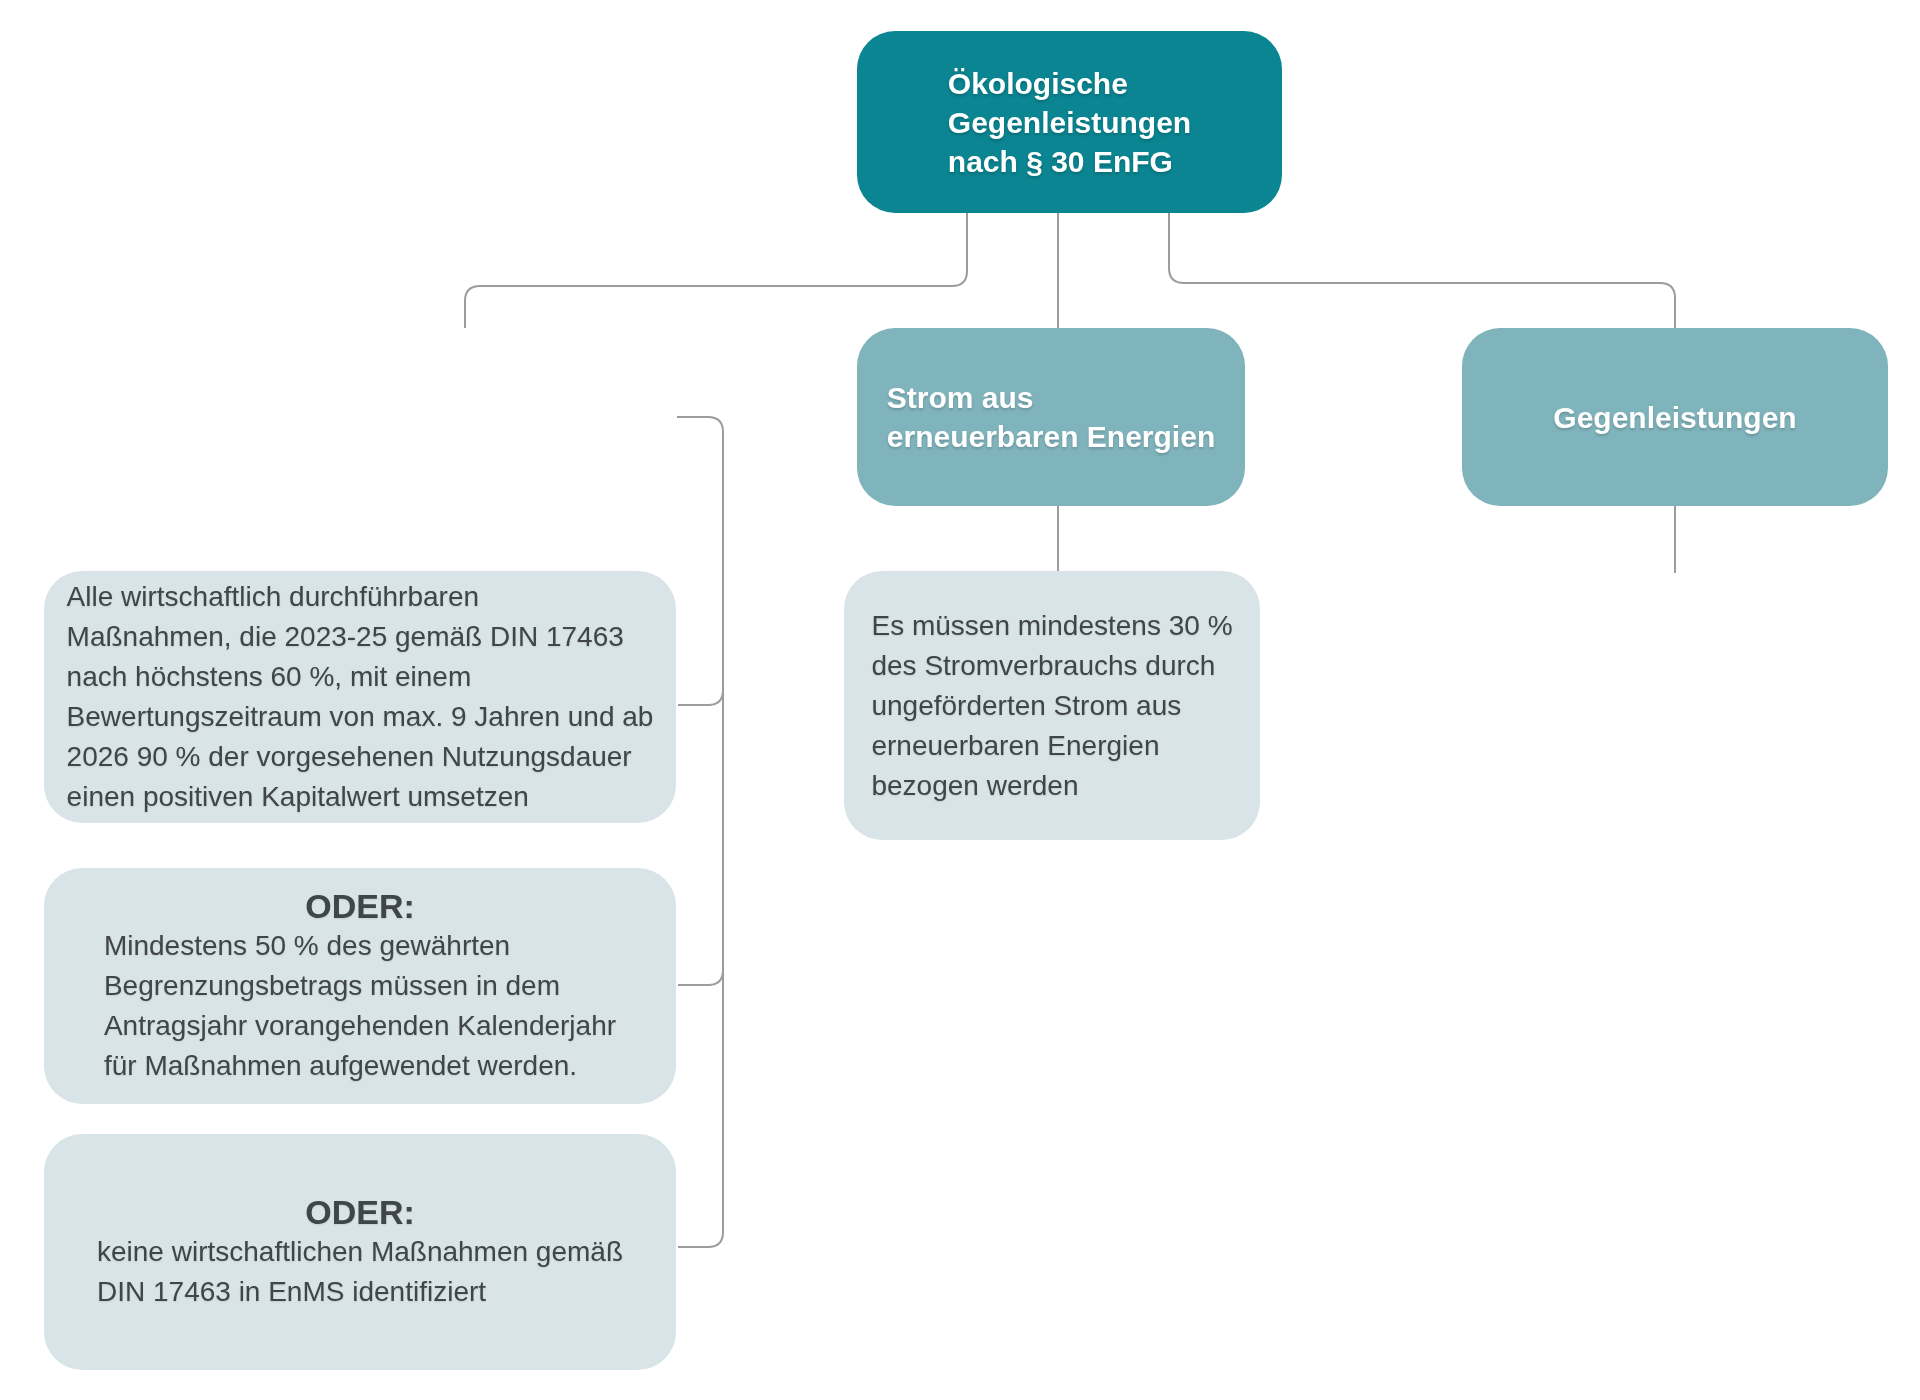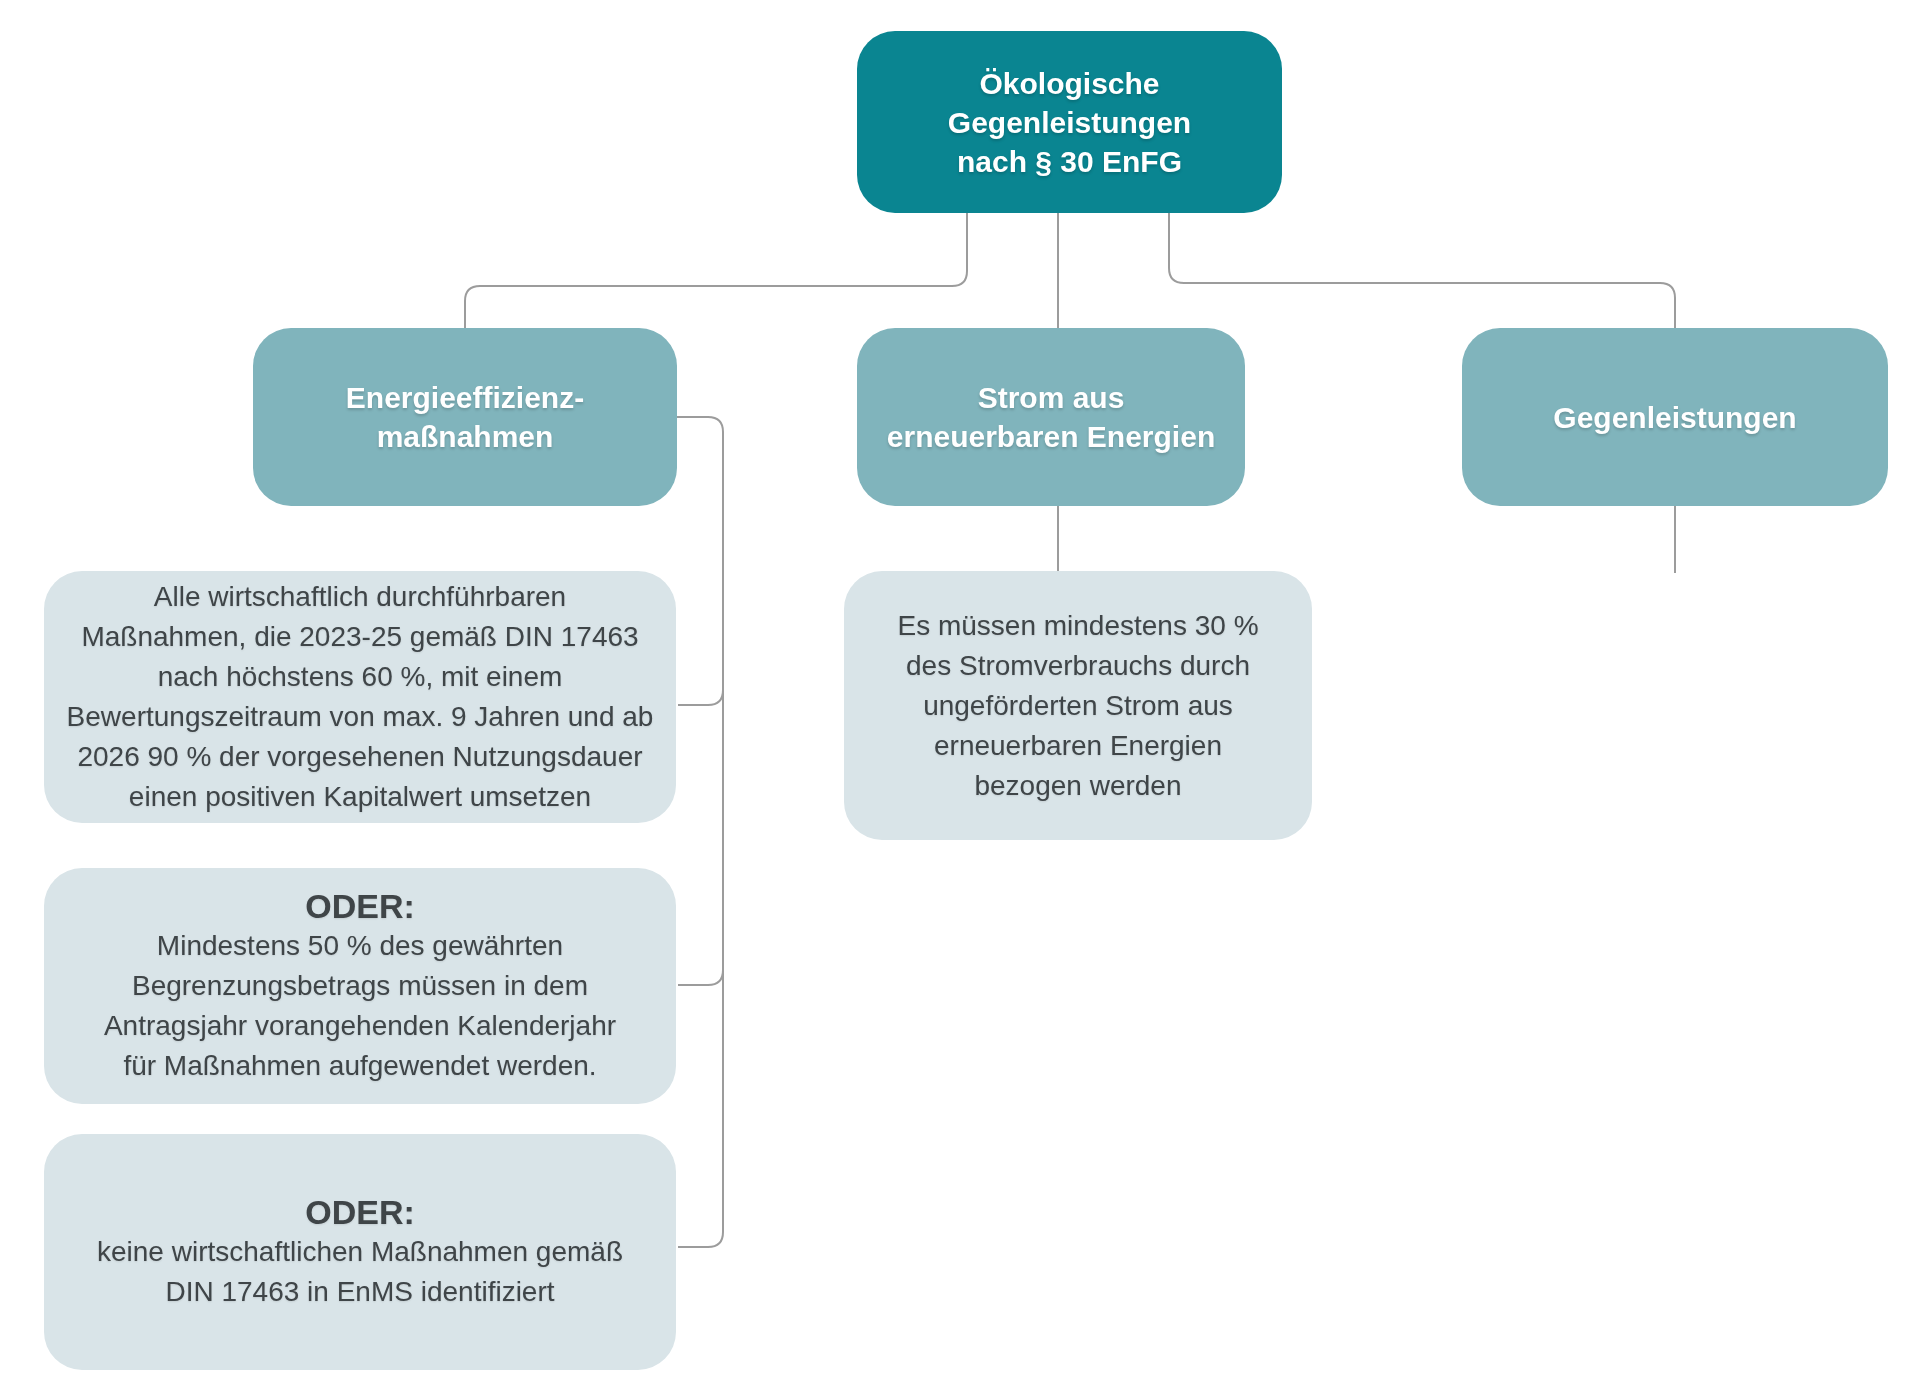--- a/index.html
+++ b/index.html
@@ -28,21 +28,21 @@
     stroke: #9c9c9c;
     stroke-width: 2;
   }
   .node {
     position: absolute;
     border-radius: 38px;
     display: flex;
     flex-direction: column;
     align-items: center;
     justify-content: center;
-    text-align: center;
+    text-align: left;
     z-index: 1;
     box-sizing: border-box;
   }
   .node-root {
     background: #0a8591;
   }
   .node-branch {
     background: #80b4bc;
   }
   .node-leaf {
@@ -74,21 +74,21 @@
     text-shadow: 0 1px 2px rgba(0,0,0,0.10);
   }
   
   #root-node   { left: 857px;  top: 31px;   width: 425px; height: 182px; }
   #branch-1    { left: 253px;  top: 328px;  width: 424px; height: 178px; }
   #branch-2    { left: 857px;  top: 328px;  width: 388px; height: 178px; }
   #branch-3    { left: 1462px; top: 328px;  width: 426px; height: 178px; }
   #leaf-1-1    { left: 44px;   top: 571px;  width: 632px; height: 252px; }
   #leaf-1-2    { left: 44px;   top: 868px;  width: 632px; height: 236px; }
   #leaf-1-3    { left: 44px;   top: 1134px; width: 632px; height: 236px; }
-  #leaf-2-1    { left: 844px;  top: 571px;  width: 468px; height: 269px; }
+  #leaf-2-1    { left: 844px;  top: 571px;  width: 416px; height: 269px; }
   #leaf-3-1    { left: 1463px; top: 573px;  width: 424px; height: 537px; }
 </style>
 </head>
 <body>
 
 <div class="canvas">
 
   <svg class="connector-layer" viewBox="0 0 1920 1400" xmlns="http://www.w3.org/2000/svg">
     <path d="M 967 213 V 271 Q 967 286 952 286 H 480 Q 465 286 465 301 V 328"></path>
     <path d="M 1058 213 V 328"></path>
@@ -99,24 +99,20 @@
     <path d="M 723 690 Q 723 705 708 705 H 678"></path>
     <path d="M 723 970 Q 723 985 708 985 H 678"></path>
   </svg>
 
   <div id="root-node" class="node node-root">
     <div class="teal-label">Ökologische
 Gegenleistungen
 nach § 30 EnFG</div>
   </div>
 
-  <div id="branch-1" class="node node-branch">
-    <div class="teal-label">Energieeffizienz-
-maßnahmen</div>
-  </div>
 
   <div id="branch-2" class="node node-branch">
     <div class="teal-label">Strom aus
 erneuerbaren Energien</div>
   </div>
 
   <div id="branch-3" class="node node-branch">
     <div class="teal-label">Gegenleistungen</div>
   </div>
 

